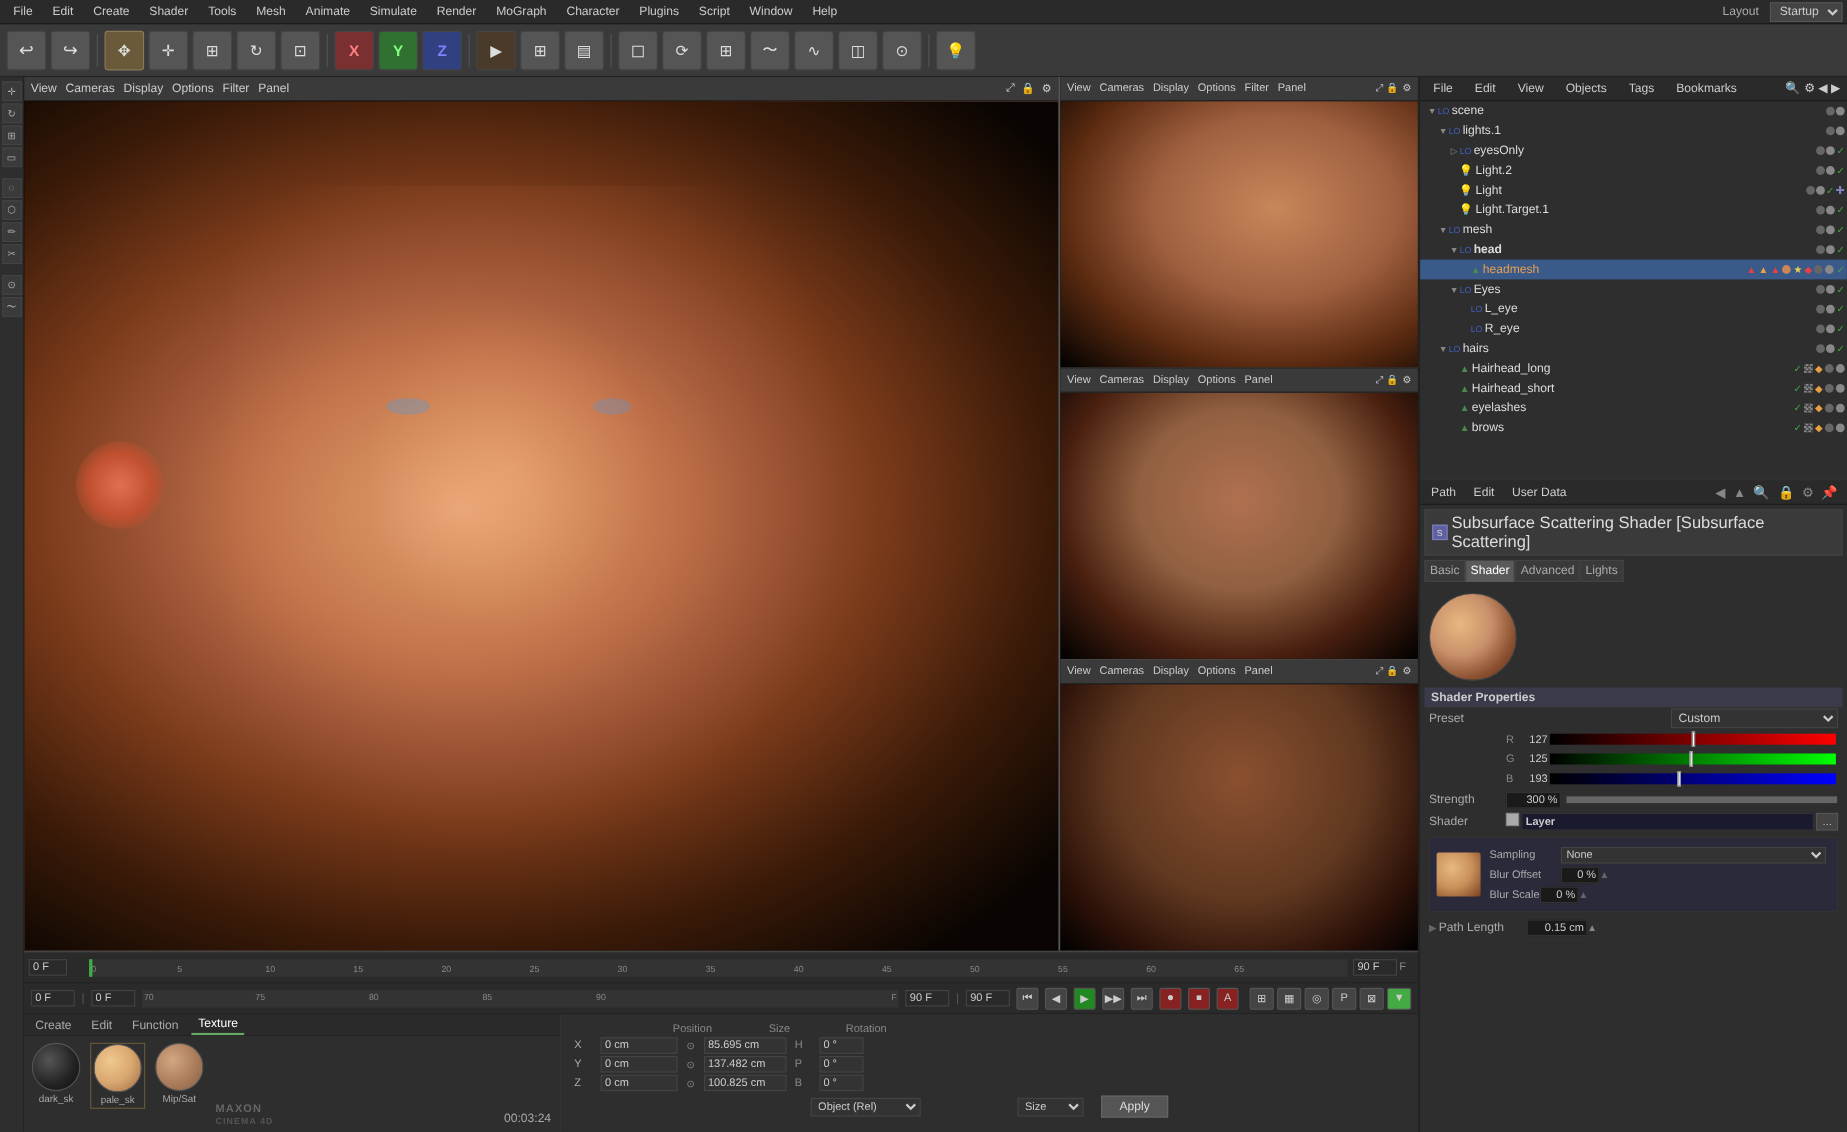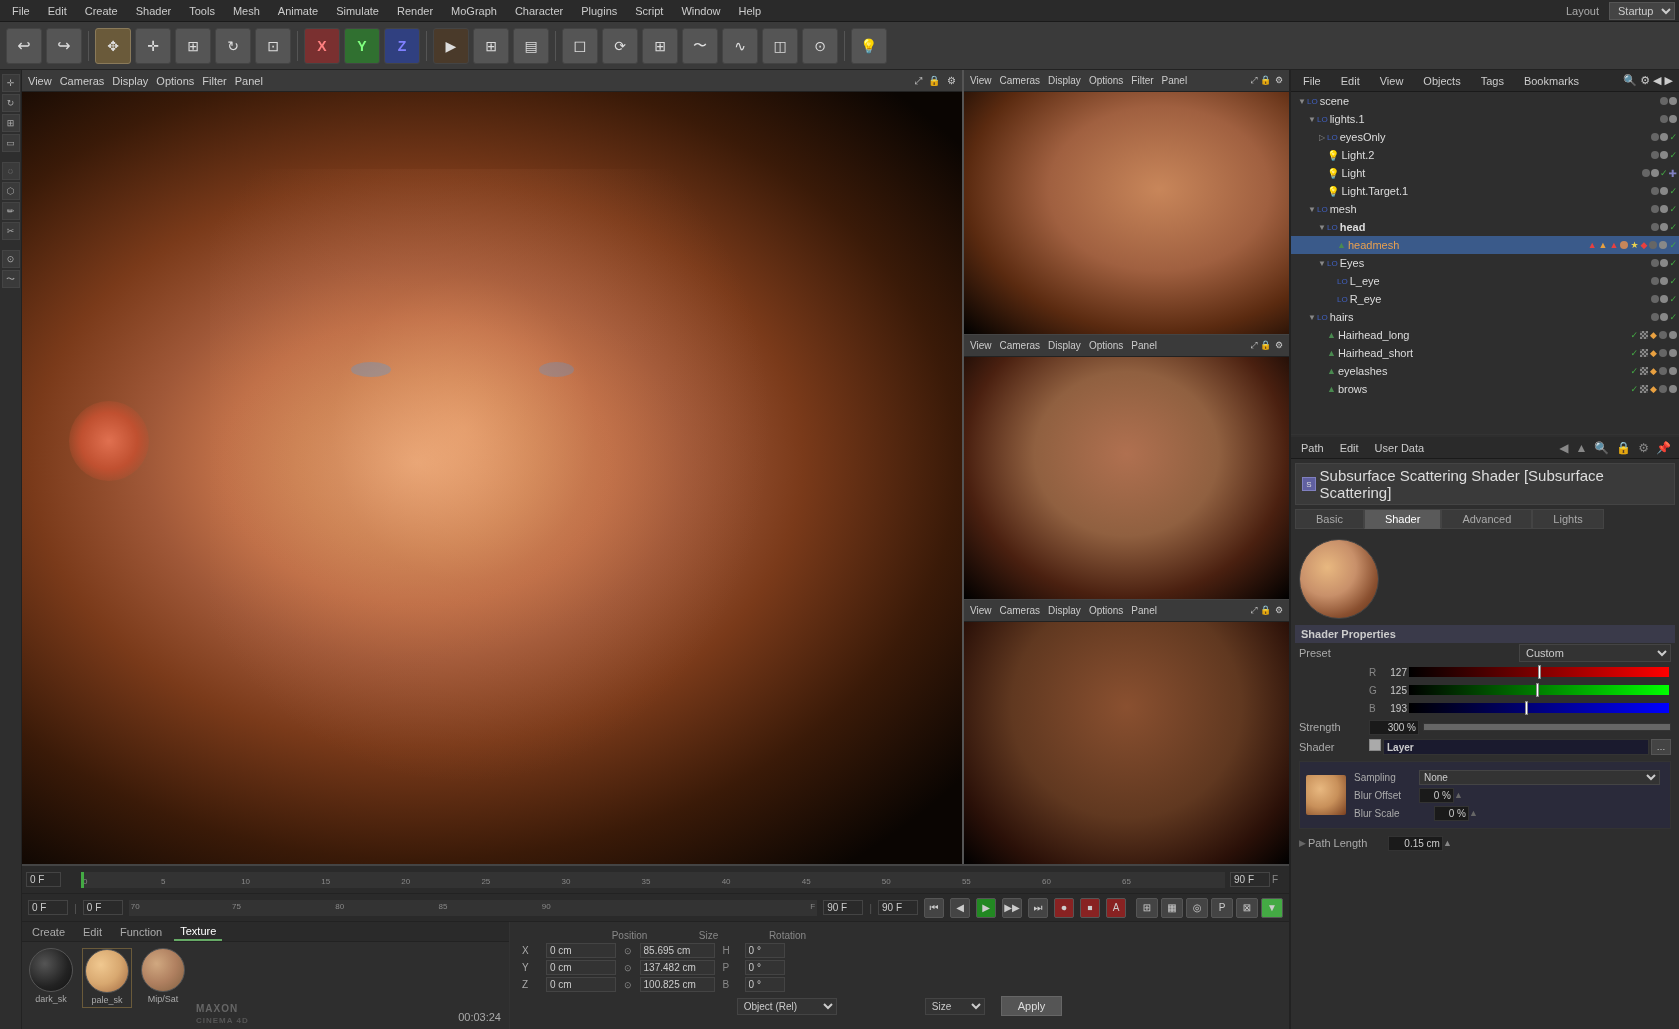--- a/index.html
+++ b/index.html
@@ -101,21 +101,21 @@
     .fh-label { width: 75px; text-align: center; color: #888; font-size: 10px; }
     
     
     .mode-bar { height: 22px; background: #2a2a2a; display: flex; align-items: center; padding: 0 6px; gap: 8px; border-bottom: 1px solid #1a1a1a; }
     .mode-item { color: #ccc; cursor: pointer; font-size: 11px; padding: 2px 4px; }
     
     
     .shader-panel { background: #2e2e2e; padding: 4px; }
     .shader-title { background: #3a3a3a; padding: 3px 6px; font-size: 11px; color: #ddd; display: flex; align-items: center; gap: 4px; margin-bottom: 4px; border: 1px solid #444; }
     .shader-tabs { display: flex; gap: 0; margin-bottom: 6px; }
-    .shader-tab { padding: 3px 20px; background: #3a3a3a; border: 1px solid #444; color: #aaa; cursor: pointer; font-size: 11px; }
+    .shader-tab { padding: 3px 4px; background: #3a3a3a; border: 1px solid #444; color: #aaa; cursor: pointer; font-size: 11px; }
     .shader-tab.active { background: #5a5a5a; color: #fff; border-bottom-color: #5a5a5a; }
     .prop-row { display: flex; align-items: center; padding: 2px 4px; height: 20px; }
     .prop-name { color: #aaa; font-size: 11px; width: 80px; flex-shrink: 0; }
     .prop-select { background: #333; border: 1px solid #444; color: #ccc; font-size: 11px; flex: 1; padding: 1px 2px; }
     .slider-val { width: 28px; color: #ccc; font-size: 10px; text-align: right; }
     .rgb-label { width: 10px; color: #888; font-size: 10px; }
     .color-row { display: flex; align-items: center; padding: 1px 4px; height: 18px; }
     
     
     .grad-r { background: linear-gradient(to right, #000, #ff0000); height: 10px; }
@@ -836,21 +836,21 @@
               </select>
             </div>
 
             <div class="prop-row" style="height:18px;">
               <span style="color:#aaa; font-size:10px; width:65px;">Blur Offset</span>
               <input class="num-input" value="0 %" style="width: 35px;">
               <span style="font-size:9px; color:#666; cursor:pointer;">▲</span>
             </div>
 
             <div class="prop-row" style="height:18px;">
-              <span style="color:#aaa; font-size:10px; width:80px;">Blur Scale</span>
+              <span style="color:#aaa; font-size:10px; width:46px;">Blur Scale</span>
               <input class="num-input" value="0 %" style="width: 35px;">
               <span style="font-size:9px; color:#666; cursor:pointer;">▲</span>
             </div>
           </div>
         </div>
       </div>
 
       <div class="prop-row" style="margin-top:2px;">
         <span style="font-size:9px; color:#666; margin-right:2px;">▶</span>
         <span style="color:#aaa; font-size:11px; width:80px;">Path Length</span>

